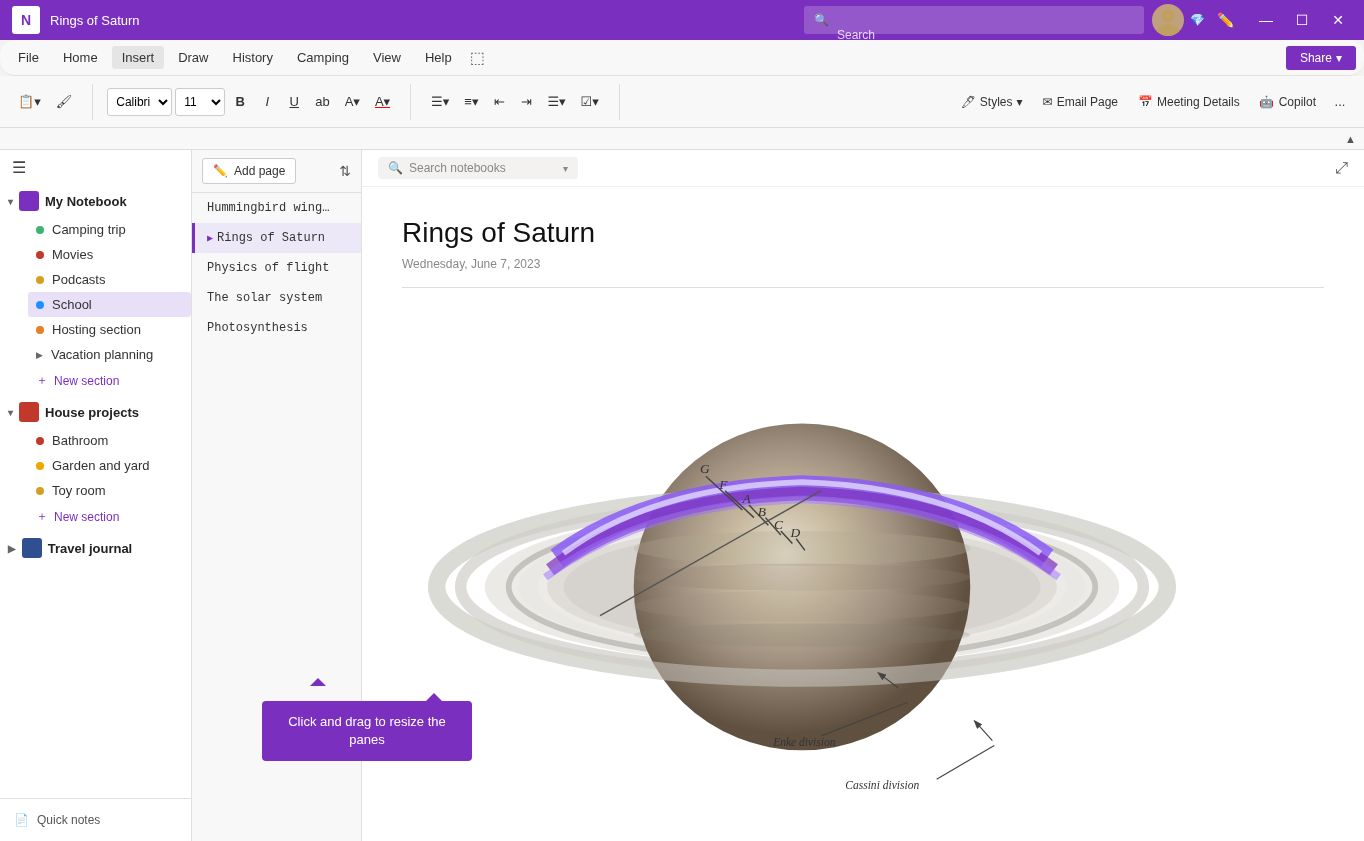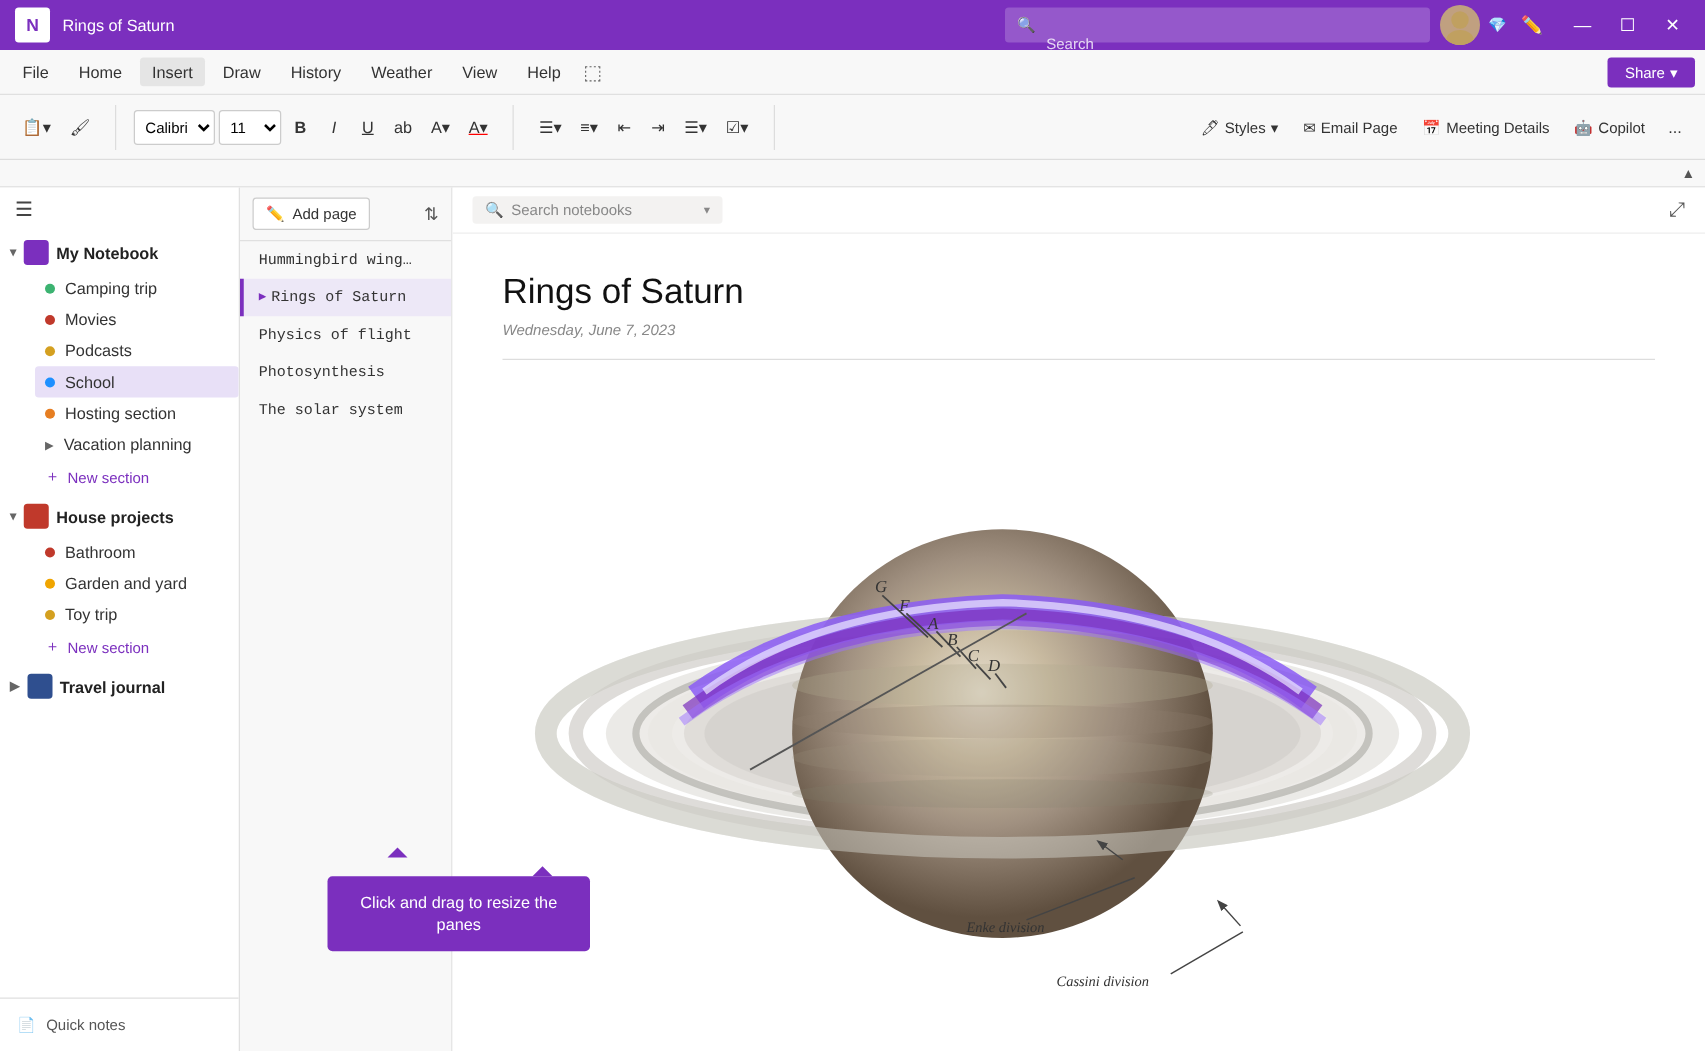--- a/index.html
+++ b/index.html
@@ -36,21 +36,21 @@
       display: flex; align-items: center; justify-content: center; overflow: hidden; margin-left: 8px;
     }
     #premium-btn {
       width: 28px; height: 28px; display: flex; align-items: center; justify-content: center; cursor: pointer;
     }
 
     
     #menu-bar {
       display: flex; align-items: center; height: 36px;
       background: #f8f8f8; border-bottom: 1px solid #e0e0e0;
-      padding: 0 8px; gap: 4px;
+      padding: 0 8px; gap: 4px; border-radius: 15px;
     }
     .menu-item {
       padding: 4px 10px; font-size: 13px; cursor: pointer; border-radius: 3px;
       color: #333;
     }
     .menu-item.active { background: #e5e5e5; font-weight: 500; }
     #share-btn {
       margin-left: auto; background: #7B2FBE; color: white;
       border: none; border-radius: 3px; padding: 5px 14px; font-size: 12px;
       cursor: pointer; display: flex; align-items: center; gap: 4px;
@@ -210,21 +210,21 @@
     <div class="wc-btn wc-close">✕</div>
   </div>
 </div>
 
 <div id="menu-bar">
   <div class="menu-item">File</div>
   <div class="menu-item">Home</div>
   <div class="menu-item active">Insert</div>
   <div class="menu-item">Draw</div>
   <div class="menu-item">History</div>
-  <div class="menu-item">Weather</div>
+  <div class="menu-item">Camping</div>
   <div class="menu-item">View</div>
   <div class="menu-item">Help</div>
   <div style="margin-left: 4px; font-size: 16px; color: #666; cursor: pointer;">⬚</div>
   <button id="share-btn">
     <span>Share</span>
     <span>▾</span>
   </button>
 </div>
 
 <div id="ribbon">
@@ -336,21 +336,21 @@
         <div class="nb-item">
           <div class="nb-dot" style="background:#C0392B;"></div>
           <span>Bathroom</span>
         </div>
         <div class="nb-item">
           <div class="nb-dot" style="background:#F0A500;"></div>
           <span>Garden and yard</span>
         </div>
         <div class="nb-item">
           <div class="nb-dot" style="background:#D4A020;"></div>
-          <span>Toy trip</span>
+          <span>Toy room</span>
         </div>
       </div>
       <div class="nb-new-section">
         <span>＋</span>
         <span>New section</span>
       </div>
     </div>
 
     <div class="nb-section">
       <div class="nb-header">
@@ -386,37 +386,37 @@
         <span>Add page</span>
       </div>
       <div id="sort-btn">⇅</div>
     </div>
     <div class="page-item">Hummingbird wing…</div>
     <div class="page-item active">
       <span class="page-active-arrow">▶ </span>
       <span>Rings of Saturn</span>
     </div>
     <div class="page-item">Physics of flight</div>
+    <div class="page-item">The solar system</div>
     <div class="page-item">Photosynthesis</div>
-    <div class="page-item">The solar system</div>
   </div>
 
   <div id="content-area">
     <div id="content-toolbar">
       <div id="nb-search-box">
         <span>🔍</span>
         <span>Search notebooks</span>
         <span style="margin-left:auto; font-size:10px;">▾</span>
       </div>
       <div id="expand-btn">⤢</div>
     </div>
 
     <div id="page-content">
       <div id="page-title" style="font-size:28px; font-weight:300; color:#111; margin-bottom:8px; cursor:text;">Rings of Saturn</div>
-      <div id="page-date" style="font-size:12px; color:#888; margin-bottom:16px;font-style:italic;">Wednesday, June 7, 2023</div>
+      <div id="page-date" style="font-size:12px; color:#888; margin-bottom:16px;">Wednesday, June 7, 2023</div>
       <hr id="page-divider" style="border:none; border-top:1px solid #ddd; margin-bottom:20px;">
 
       <div id="saturn-container">
         <svg id="saturn-svg" viewBox="0 0 820 520" width="820" height="520">
           <defs>
             <radialGradient id="saturnGrad" cx="45%" cy="40%" r="55%">
               <stop offset="0%" stop-color="#e8e0d0"></stop>
               <stop offset="30%" stop-color="#c8baa0"></stop>
               <stop offset="60%" stop-color="#a09080"></stop>
               <stop offset="80%" stop-color="#807060"></stop>

